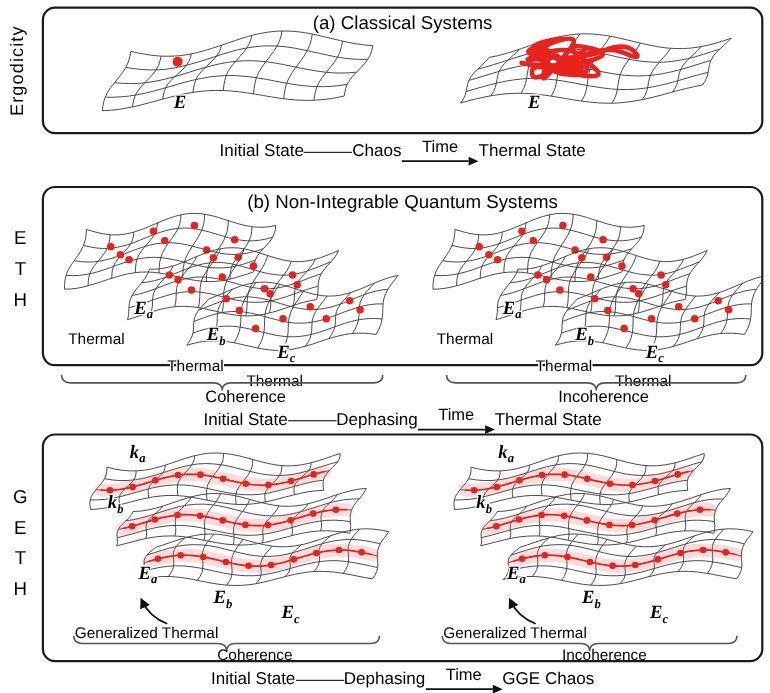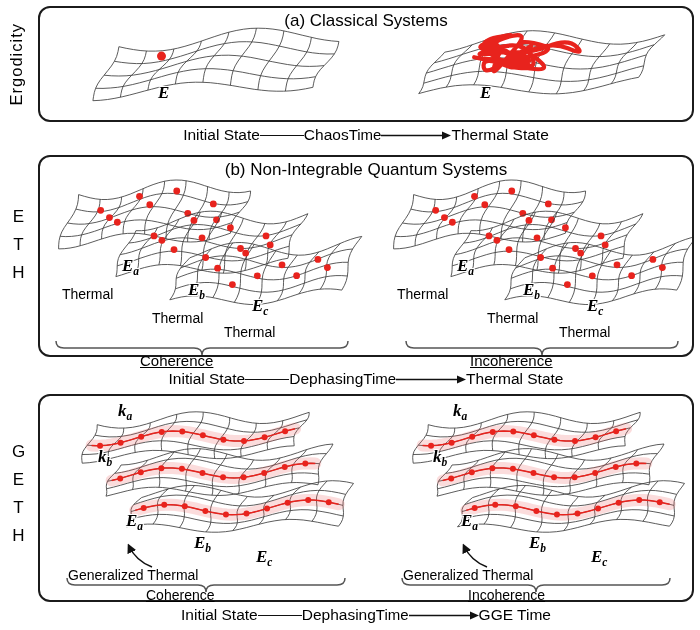--- a/index.html
+++ b/index.html
@@ -11,23 +11,23 @@
   .e-label{position:absolute;font-family:"Liberation Serif","DejaVu Serif",serif;
            font-style:italic;font-weight:bold;font-size:17px;line-height:1;}
   .e-label sub{font-size:11.5px;}
   .thermal-label{position:absolute;font-size:14px;line-height:1;}
   .gt-label{position:absolute;font-size:14px;line-height:1.05;}
   .halo{text-shadow:-1px -1px 0 #fff,1px -1px 0 #fff,-1px 1px 0 #fff,1px 1px 0 #fff,
         0 -1px 0 #fff,0 1px 0 #fff,-1px 0 0 #fff,1px 0 0 #fff;}
   .caption-row{position:absolute;left:38px;width:656px;display:flex;justify-content:center;
                align-items:center;font-size:15.5px;line-height:1.2;}
   .h-line{display:inline-block;width:44px;height:0;border-top:1.6px solid #111;}
-  .time-arrow{display:inline-flex;align-items:center;line-height:1;}
+  .time-arrow{display:inline-flex;flex-direction:column;align-items:center;line-height:1;}
   .time-label{font-size:15px;margin-bottom:1px;}
-  .brace-label{position:absolute;font-size:15px;text-align:left;line-height:1;text-decoration:underline;}
+  .brace-label{position:absolute;font-size:15px;text-align:right;line-height:1;}
   .side-wrap{position:absolute;display:grid;place-items:center;}
   .side-rot{writing-mode:vertical-rl;transform:rotate(180deg);font-size:16.5px;letter-spacing:1px;}
   .side-stack{writing-mode:vertical-lr;text-orientation:upright;letter-spacing:9px;font-size:17px;}
   .strip{position:absolute;}
 </style>
 </head>
 <body>
 
 <div class="fig">
 
@@ -94,21 +94,21 @@
     <span class="time-arrow">
       <span class="time-label">Time</span>
       <svg width="70" height="9" viewBox="0 0 70 9">
         <line x1="0" y1="4.5" x2="61" y2="4.5" stroke="#111" stroke-width="1.6"></line>
         <polygon points="61,0.5 70,4.5 61,8.5" fill="#111"></polygon>
       </svg>
     </span>
     <span>Thermal State</span>
   </div>
 
-  <section class="panel" style="left:38px;top:155px;width:656px;height:202px">
+  <section class="panel" style="left:38px;top:169px;width:656px;height:164px">
     <svg id="svg-b" width="652" height="180">
         <g fill="none" stroke="#3f3f3f" stroke-width="0.85">
           <path d="M38.6 37.6 L44.3 39.3 L50.1 40.8 L55.8 41.9 L61.5 42.5 L67.3 42.5 L73.0 41.9 L78.7 40.8 L84.5 39.1 L90.2 37.1 L95.9 34.7 L101.7 32.3 L107.4 29.8 L113.1 27.6 L118.9 25.7 L124.6 24.2 L130.3 23.3 L136.1 23.0 L141.8 23.2 L147.5 24.0 L153.3 25.2 L159.0 26.8 L164.7 28.7 L170.5 30.5 L176.2 32.3 L181.9 33.8 L187.7 34.9 L193.4 35.5 L199.1 35.6 L204.9 35.1 L210.6 34.0 "></path>
           <path d="M35.9 52.1 L41.7 53.4 L47.4 54.4 L53.1 54.9 L58.9 54.8 L64.6 54.2 L70.3 53.0 L76.1 51.4 L81.8 49.5 L87.5 47.2 L93.3 44.9 L99.0 42.6 L104.7 40.5 L110.5 38.7 L116.2 37.4 L121.9 36.6 L127.7 36.3 L133.4 36.5 L139.1 37.3 L144.9 38.5 L150.6 40.0 L156.3 41.7 L162.1 43.4 L167.8 45.1 L173.5 46.4 L179.3 47.4 L185.0 47.9 L190.7 47.9 L196.5 47.3 L202.2 46.2 L207.9 44.6 "></path>
           <path d="M27.4 66.0 L33.1 66.8 L38.9 67.2 L44.6 67.1 L50.3 66.4 L56.1 65.3 L61.8 63.8 L67.5 61.9 L73.3 59.7 L79.0 57.5 L84.7 55.4 L90.5 53.4 L96.2 51.8 L101.9 50.6 L107.7 49.8 L113.4 49.6 L119.1 49.9 L124.9 50.6 L130.6 51.7 L136.3 53.2 L142.1 54.7 L147.8 56.3 L153.5 57.8 L159.3 59.0 L165.0 59.9 L170.7 60.3 L176.5 60.2 L182.2 59.6 L187.9 58.5 L193.7 57.0 L199.4 55.1 "></path>
           <path d="M20.1 79.3 L25.8 79.6 L31.5 79.4 L37.3 78.7 L43.0 77.6 L48.7 76.1 L54.5 74.3 L60.2 72.3 L65.9 70.2 L71.7 68.2 L77.4 66.4 L83.1 64.9 L88.9 63.8 L94.6 63.1 L100.3 62.9 L106.1 63.2 L111.8 63.9 L117.5 65.0 L123.3 66.3 L129.0 67.7 L134.7 69.2 L140.5 70.5 L146.2 71.6 L151.9 72.3 L157.7 72.6 L163.4 72.5 L169.1 71.9 L174.9 70.8 L180.6 69.3 L186.3 67.5 L192.1 65.5 "></path>
           <path d="M18.6 91.9 L24.3 91.7 L30.1 91.0 L35.8 89.9 L41.5 88.4 L47.3 86.7 L53.0 84.8 L58.7 82.9 L64.5 81.1 L70.2 79.4 L75.9 78.0 L81.7 77.0 L87.4 76.4 L93.1 76.3 L98.9 76.5 L104.6 77.2 L110.3 78.2 L116.1 79.4 L121.8 80.7 L127.5 82.0 L133.3 83.2 L139.0 84.1 L144.7 84.8 L150.5 85.0 L156.2 84.8 L161.9 84.1 L167.7 83.1 L173.4 81.6 L179.1 79.9 L184.9 78.1 L190.6 76.1 "></path>
           <path d="M38.6 37.6 L38.3 42.5 L37.5 47.3 L35.9 52.1 L33.6 56.8 L30.6 61.5 L27.4 66.0 L24.3 70.5 L21.8 74.9 L20.1 79.3 L19.1 83.6 L18.7 87.8 L18.6 91.9 "></path>
           <path d="M60.1 42.4 L59.8 46.6 L59.0 50.8 L57.4 54.9 L55.1 58.9 L52.1 62.8 L48.9 66.7 L45.8 70.5 L43.3 74.2 L41.6 77.9 L40.6 81.6 L40.2 85.2 L40.1 88.8 "></path>
           <path d="M81.6 40.0 L81.3 43.5 L80.5 47.0 L78.9 50.5 L76.6 53.9 L73.6 57.4 L70.4 60.8 L67.3 64.3 L64.8 67.7 L63.1 71.2 L62.1 74.8 L61.7 78.4 L61.6 82.0 "></path>
@@ -531,16 +531,16 @@
     <span>Initial State</span>
     <span class="h-line"></span>
     <span>Dephasing</span>
     <span class="time-arrow">
       <span class="time-label">Time</span>
       <svg width="70" height="9" viewBox="0 0 70 9">
         <line x1="0" y1="4.5" x2="61" y2="4.5" stroke="#111" stroke-width="1.6"></line>
         <polygon points="61,0.5 70,4.5 61,8.5" fill="#111"></polygon>
       </svg>
     </span>
-    <span>GGE Time</span>
+    <span>GGE Chaos</span>
   </div>
 
 </div>
 
 </body></html>

